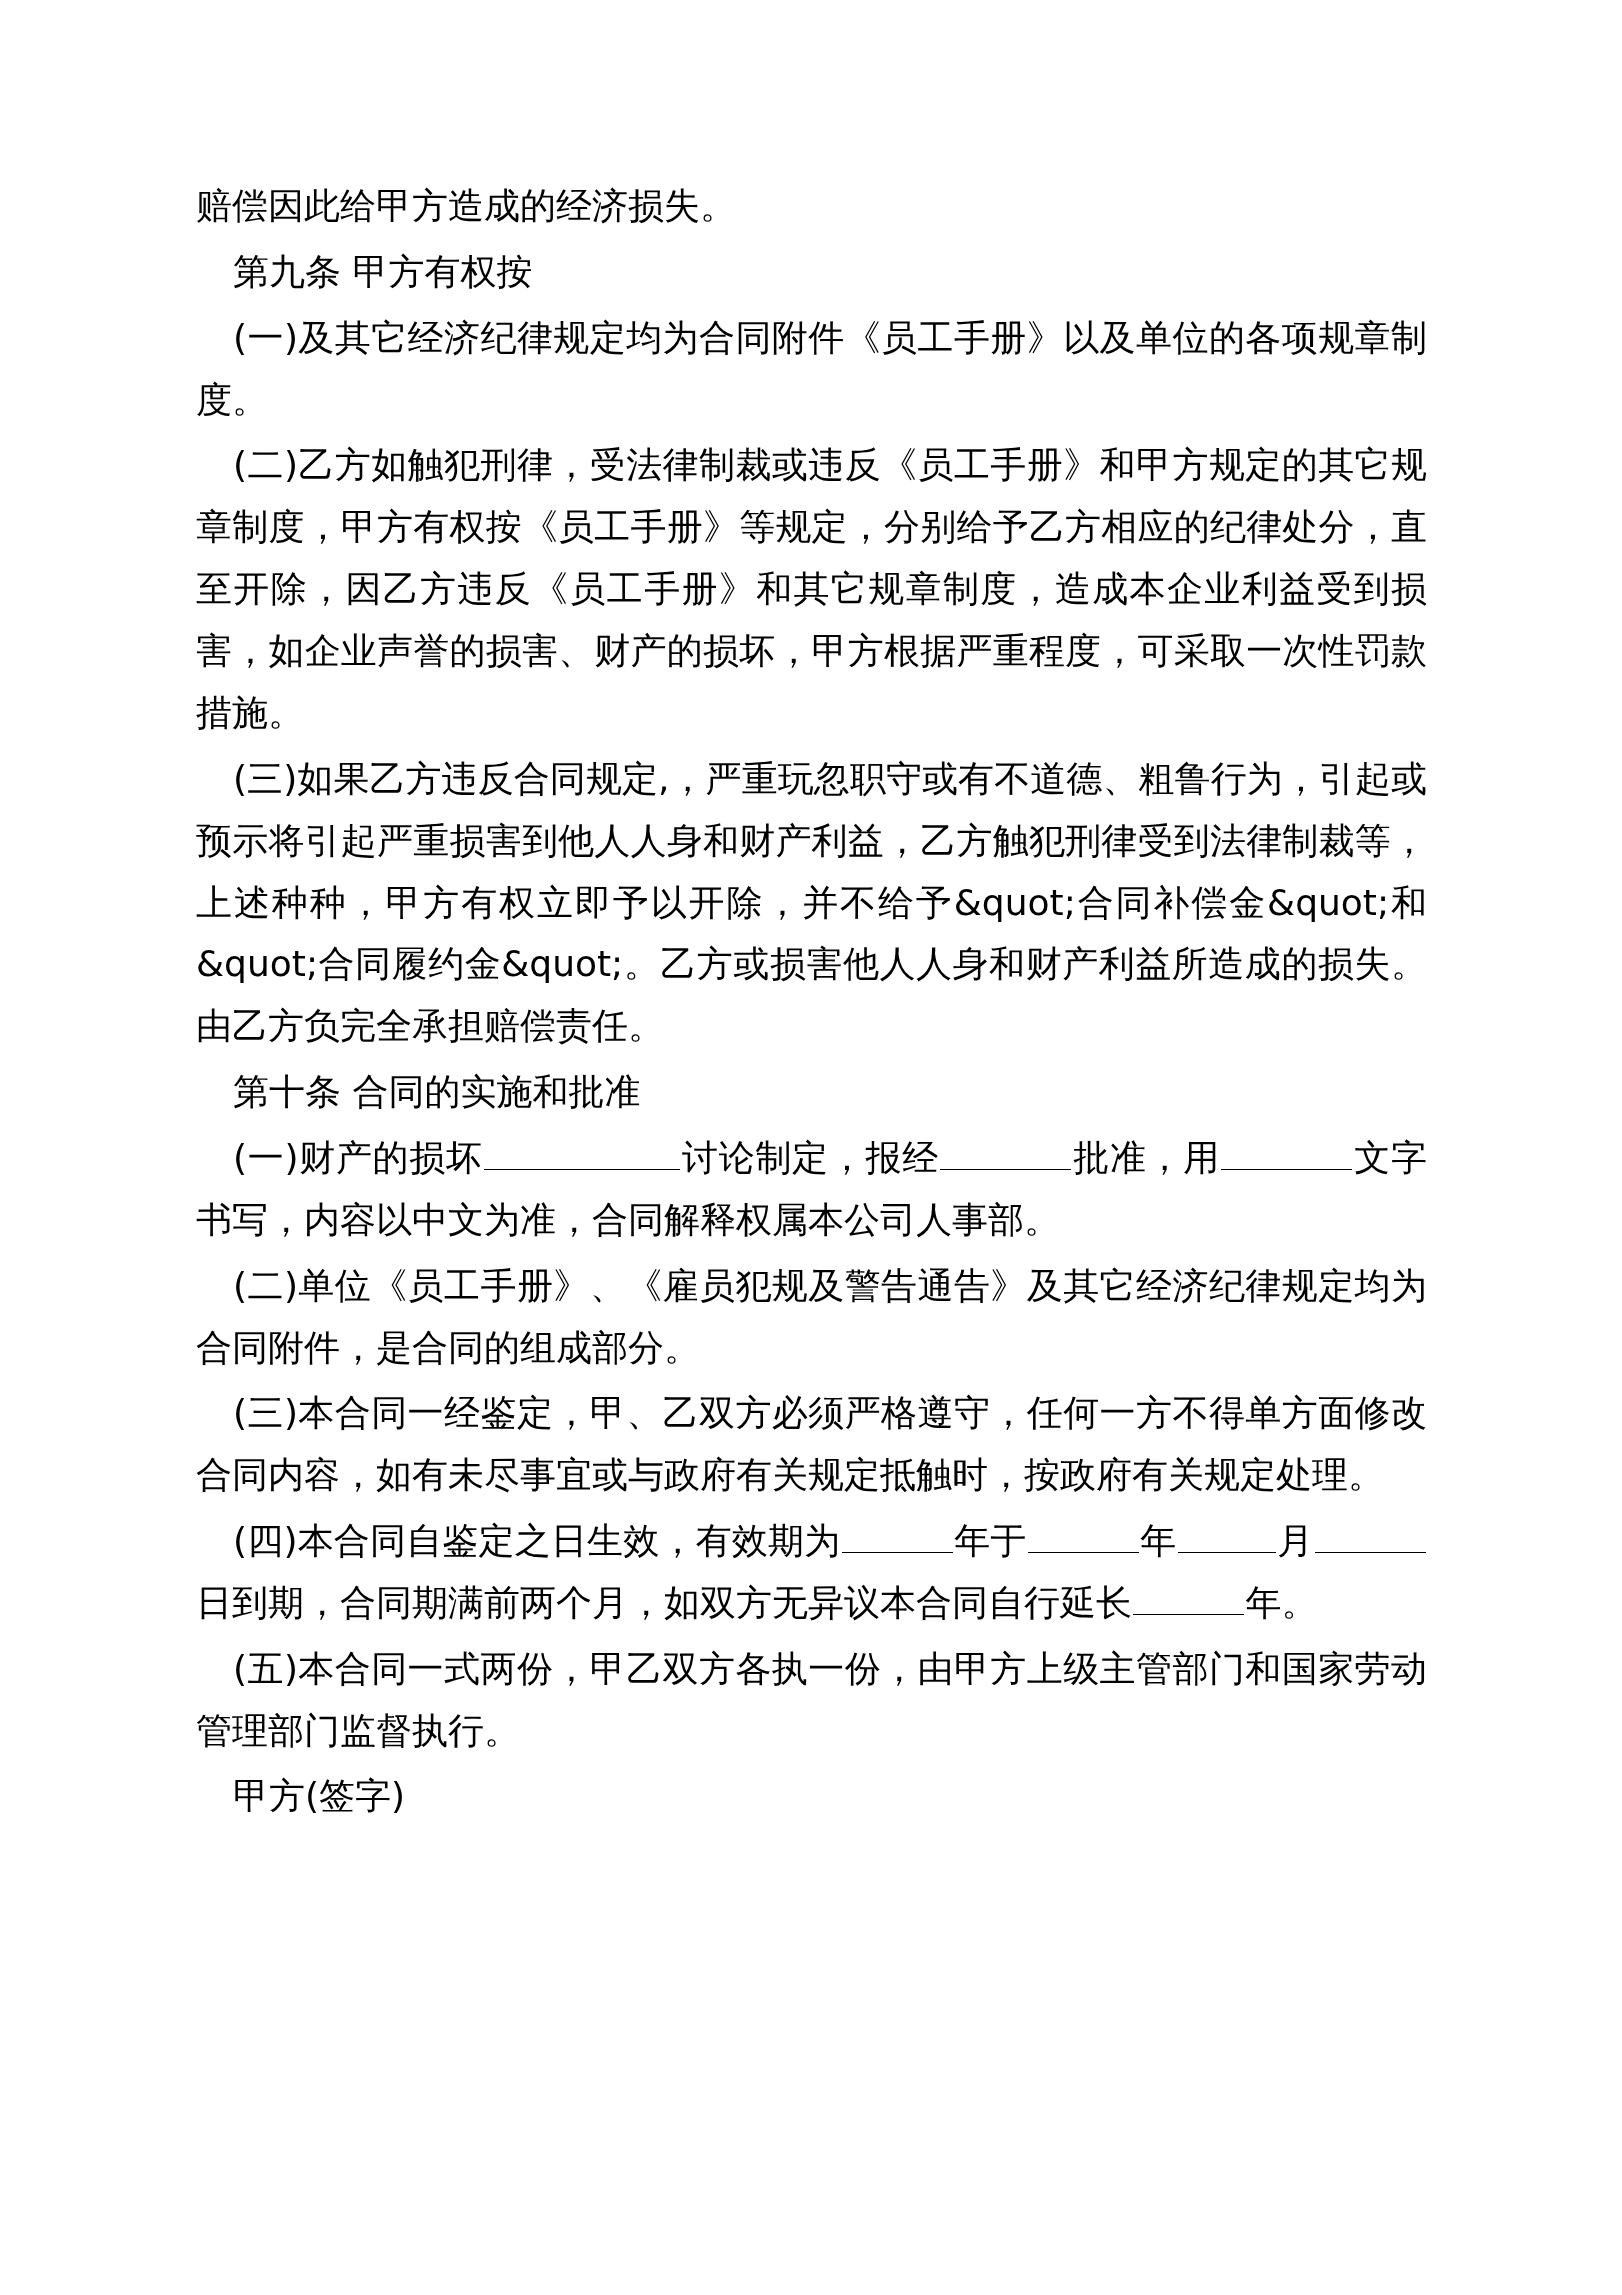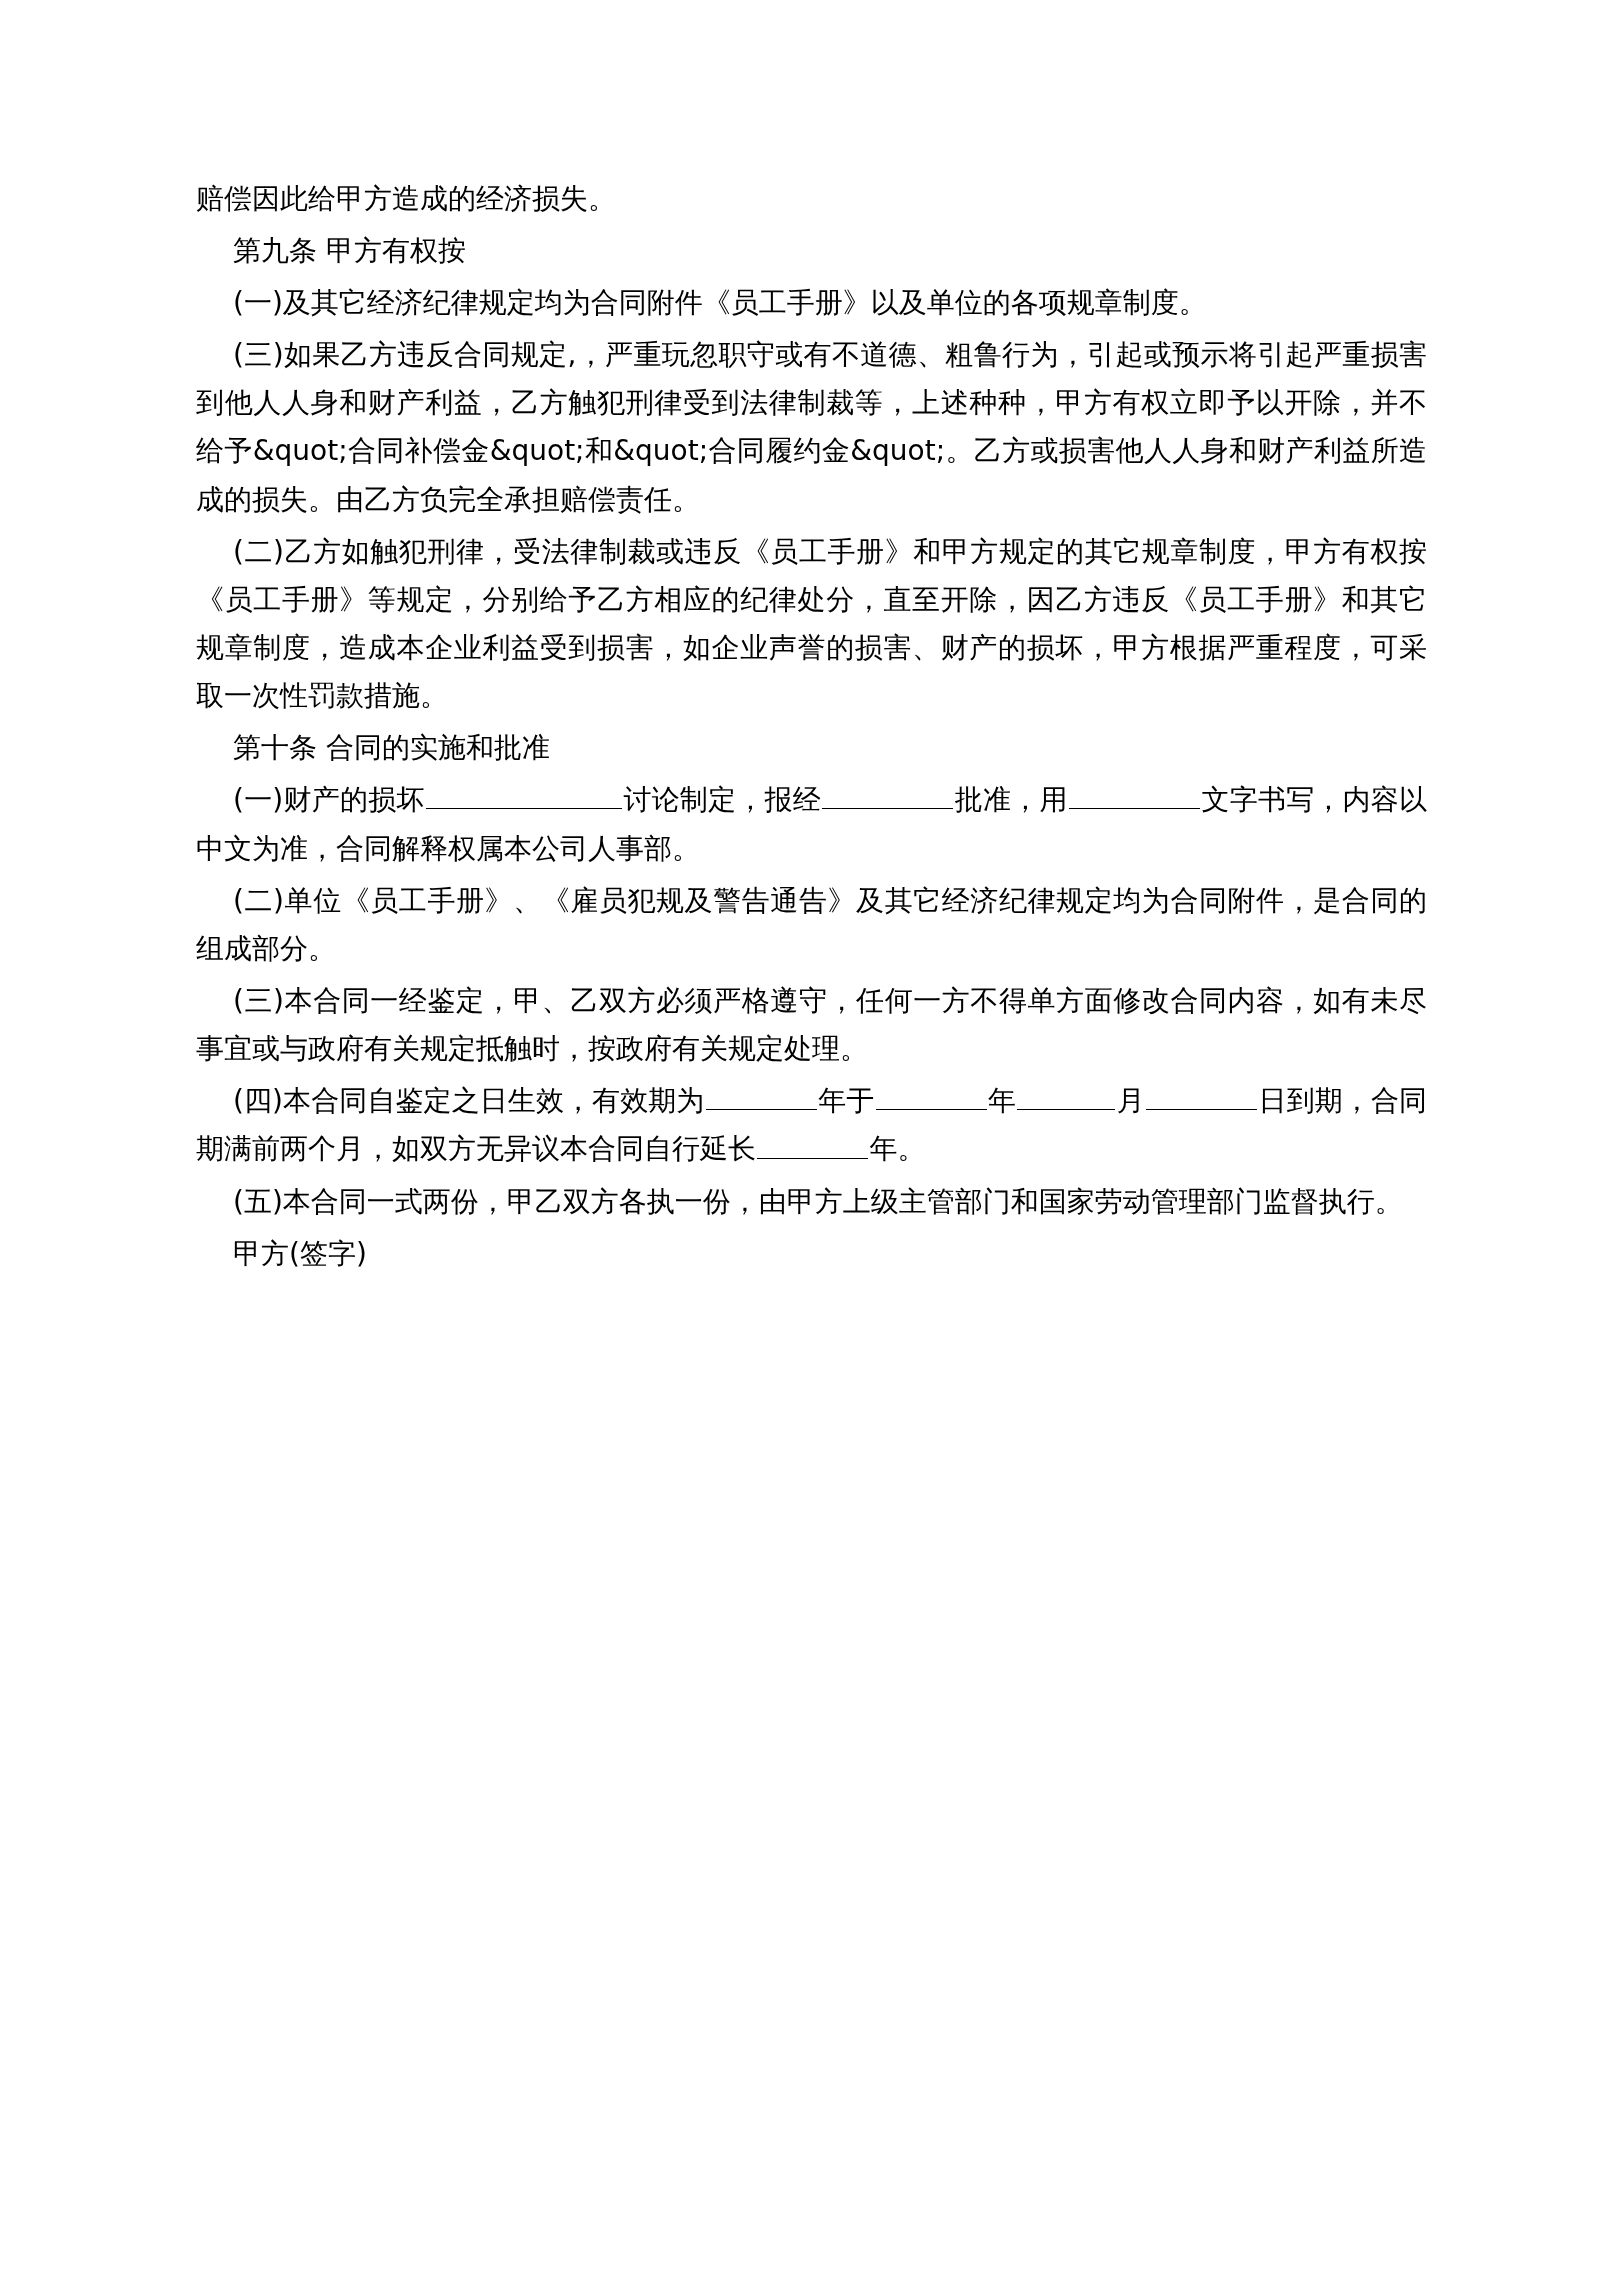--- a/index.html
+++ b/index.html
@@ -12,21 +12,21 @@
   }
   .page {
     width: 1623px;
     height: 2295px;
     background: #ffffff;
     box-sizing: border-box;
     padding: 175px 196px 131px 196px;
     position: relative;
   }
   .doc-body {
-    font-size: 28px;
+    font-size: 36px;
     line-height: 1.72;
     color: #000000;
     text-align: justify;
     text-justify: inter-ideograph;
   }
   p.para {
     margin: 0 0 3.9px 0;
     text-indent: 0;
   }
   p.indent {
@@ -46,22 +46,22 @@
   .u-sm { width: 98px; }
 </style>
 </head>
 <body>
 
 <div class="page">
   <div class="doc-body" id="doc-body">
       <p class="para">赔偿因此给甲方造成的经济损失。</p>
       <p class="para indent">第九条 甲方有权按</p>
       <p class="para indent">(一)及其它经济纪律规定均为合同附件《员工手册》以及单位的各项规章制度。</p>
+      <p class="para indent">(二)乙方如触犯刑律，受法律制裁或违反《员工手册》和甲方规定的其它规章制度，甲方有权按《员工手册》等规定，分别给予乙方相应的纪律处分，直至开除，因乙方违反《员工手册》和其它规章制度，造成本企业利益受到损害，如企业声誉的损害、财产的损坏，甲方根据严重程度，可采取一次性罚款措施。</p>
       <p class="para indent">(三)如果乙方违反合同规定,，严重玩忽职守或有不道德、粗鲁行为，引起或预示将引起严重损害到他人人身和财产利益，乙方触犯刑律受到法律制裁等，上述种种，甲方有权立即予以开除，并不给予&amp;quot;合同补偿金&amp;quot;和&amp;quot;合同履约金&amp;quot;。乙方或损害他人人身和财产利益所造成的损失。由乙方负完全承担赔偿责任。</p>
-      <p class="para indent">(二)乙方如触犯刑律，受法律制裁或违反《员工手册》和甲方规定的其它规章制度，甲方有权按《员工手册》等规定，分别给予乙方相应的纪律处分，直至开除，因乙方违反《员工手册》和其它规章制度，造成本企业利益受到损害，如企业声誉的损害、财产的损坏，甲方根据严重程度，可采取一次性罚款措施。</p>
       <p class="para indent">第十条 合同的实施和批准</p>
       <p class="para indent"><span>(一)财产的损坏</span><span class="blank u-xl"></span><span>讨论制定，报经</span><span class="blank u-lg"></span><span>批准，用</span><span class="blank u-lg"></span><span>文字书写，内容以中文为准，合同解释权属本公司人事部。</span></p>
       <p class="para indent">(二)单位《员工手册》、《雇员犯规及警告通告》及其它经济纪律规定均为合同附件，是合同的组成部分。</p>
       <p class="para indent">(三)本合同一经鉴定，甲、乙双方必须严格遵守，任何一方不得单方面修改合同内容，如有未尽事宜或与政府有关规定抵触时，按政府有关规定处理。</p>
       <p class="para indent"><span>(四)本合同自鉴定之日生效，有效期为</span><span class="blank u-md"></span><span>年于</span><span class="blank u-md"></span><span>年</span><span class="blank u-sm"></span><span>月</span><span class="blank u-md"></span><span>日到期，合同期满前两个月，如双方无异议本合同自行延长</span><span class="blank u-md"></span><span>年。</span></p>
       <p class="para indent">(五)本合同一式两份，甲乙双方各执一份，由甲方上级主管部门和国家劳动管理部门监督执行。</p>
       <p class="para indent">甲方(签字)</p>
     </div>
 </div>
 

